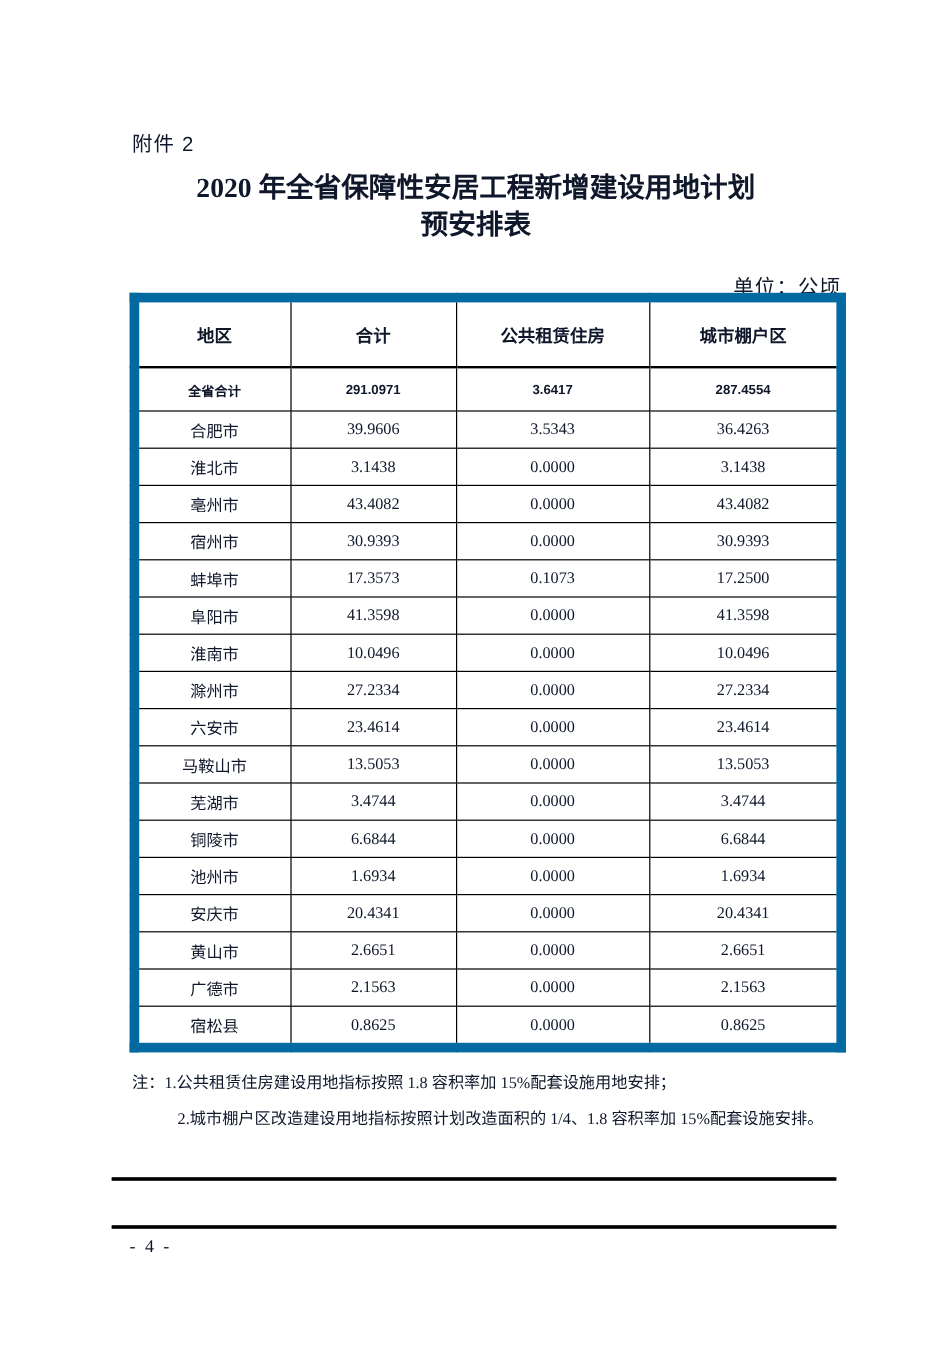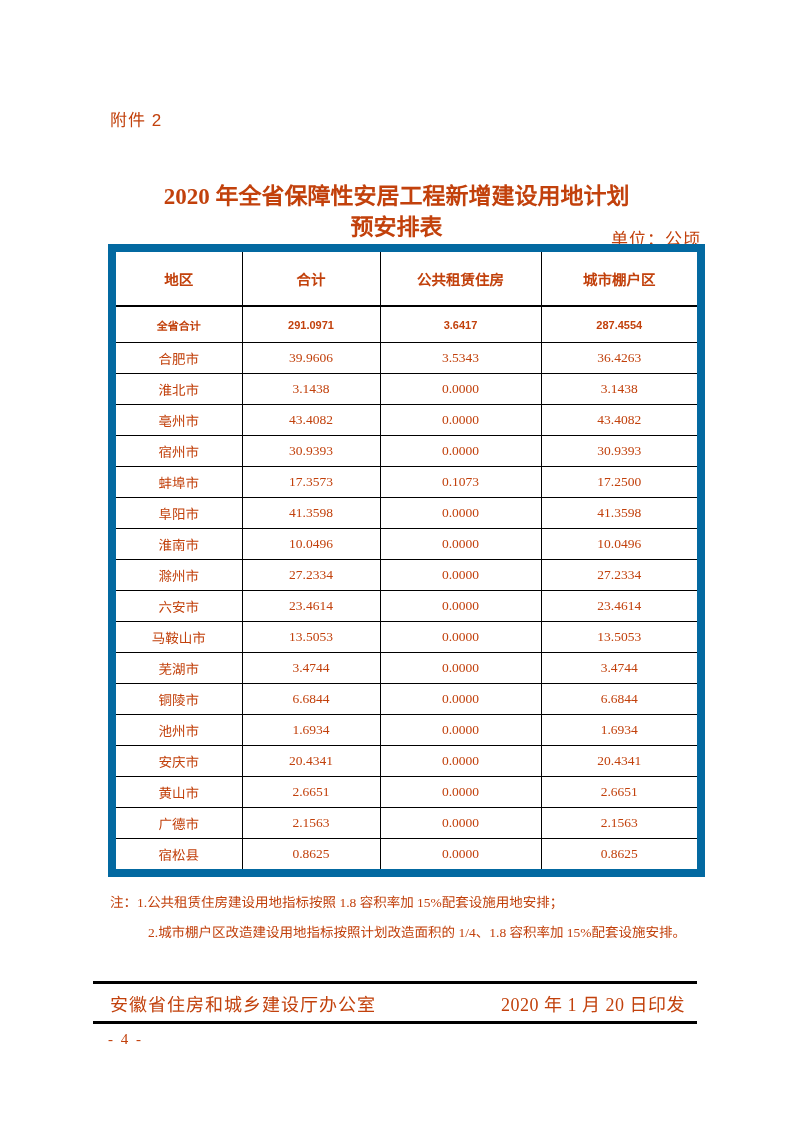--- a/index.html
+++ b/index.html
@@ -1,21 +1,21 @@
 <!DOCTYPE html>
 <html lang="zh-CN"><head>
 <meta charset="utf-8">
 <style>
   html, body { margin: 0; padding: 0; background: #ffffff; }
   .page {
     position: relative;
     width: 793px;
     height: 1122px;
     background: #ffffff;
-    color: #c2410c;
+    color: #0f172a;
     font-family: "Liberation Serif", serif;
     overflow: hidden;
   }
 
   .attachment-label {
     position: absolute;
     left: 110px;
     top: 106px;
     font-family: "Liberation Sans", sans-serif;
     font-size: 17px;
@@ -25,21 +25,20 @@
   .doc-title {
     position: absolute;
     top: 141px;
     left: 0;
     width: 793px;
     text-align: center;
     font-family: "Liberation Serif", serif;
     font-weight: bold;
     font-size: 23px;
     line-height: 31px;
-    margin-top: 40px;
   }
 
   .unit-label {
     position: absolute;
     top: 201px;
     left: 0;
     width: 701px;
     text-align: right;
     font-size: 17px;
     letter-spacing: 1px;
@@ -285,22 +284,18 @@
   </tbody>
   </table>
 
   <div class="notes">
     <div><span>注：</span><span>1.公共租赁住房建设用地指标按照 1.8 容积率加 15%配套设施用地安排；</span></div>
     <div class="note-line2"><span>2.城市棚户区改造建设用地指标按照计划改造面积的 1/4、1.8 容积率加 15%配套设施安排。</span></div>
   </div>
 
   <div class="rule rule-top"></div>
 
-  <div class="footer-band">
-    <span class="footer-issuer">安徽省住房和城乡建设厅办公室</span>
-    <span class="footer-date">2020 年 1 月 20 日印发</span>
-  </div>
 
   <div class="rule rule-bottom"></div>
 
   <div class="page-number">- 4 -</div>
 
 </div>
 
 </body></html>

